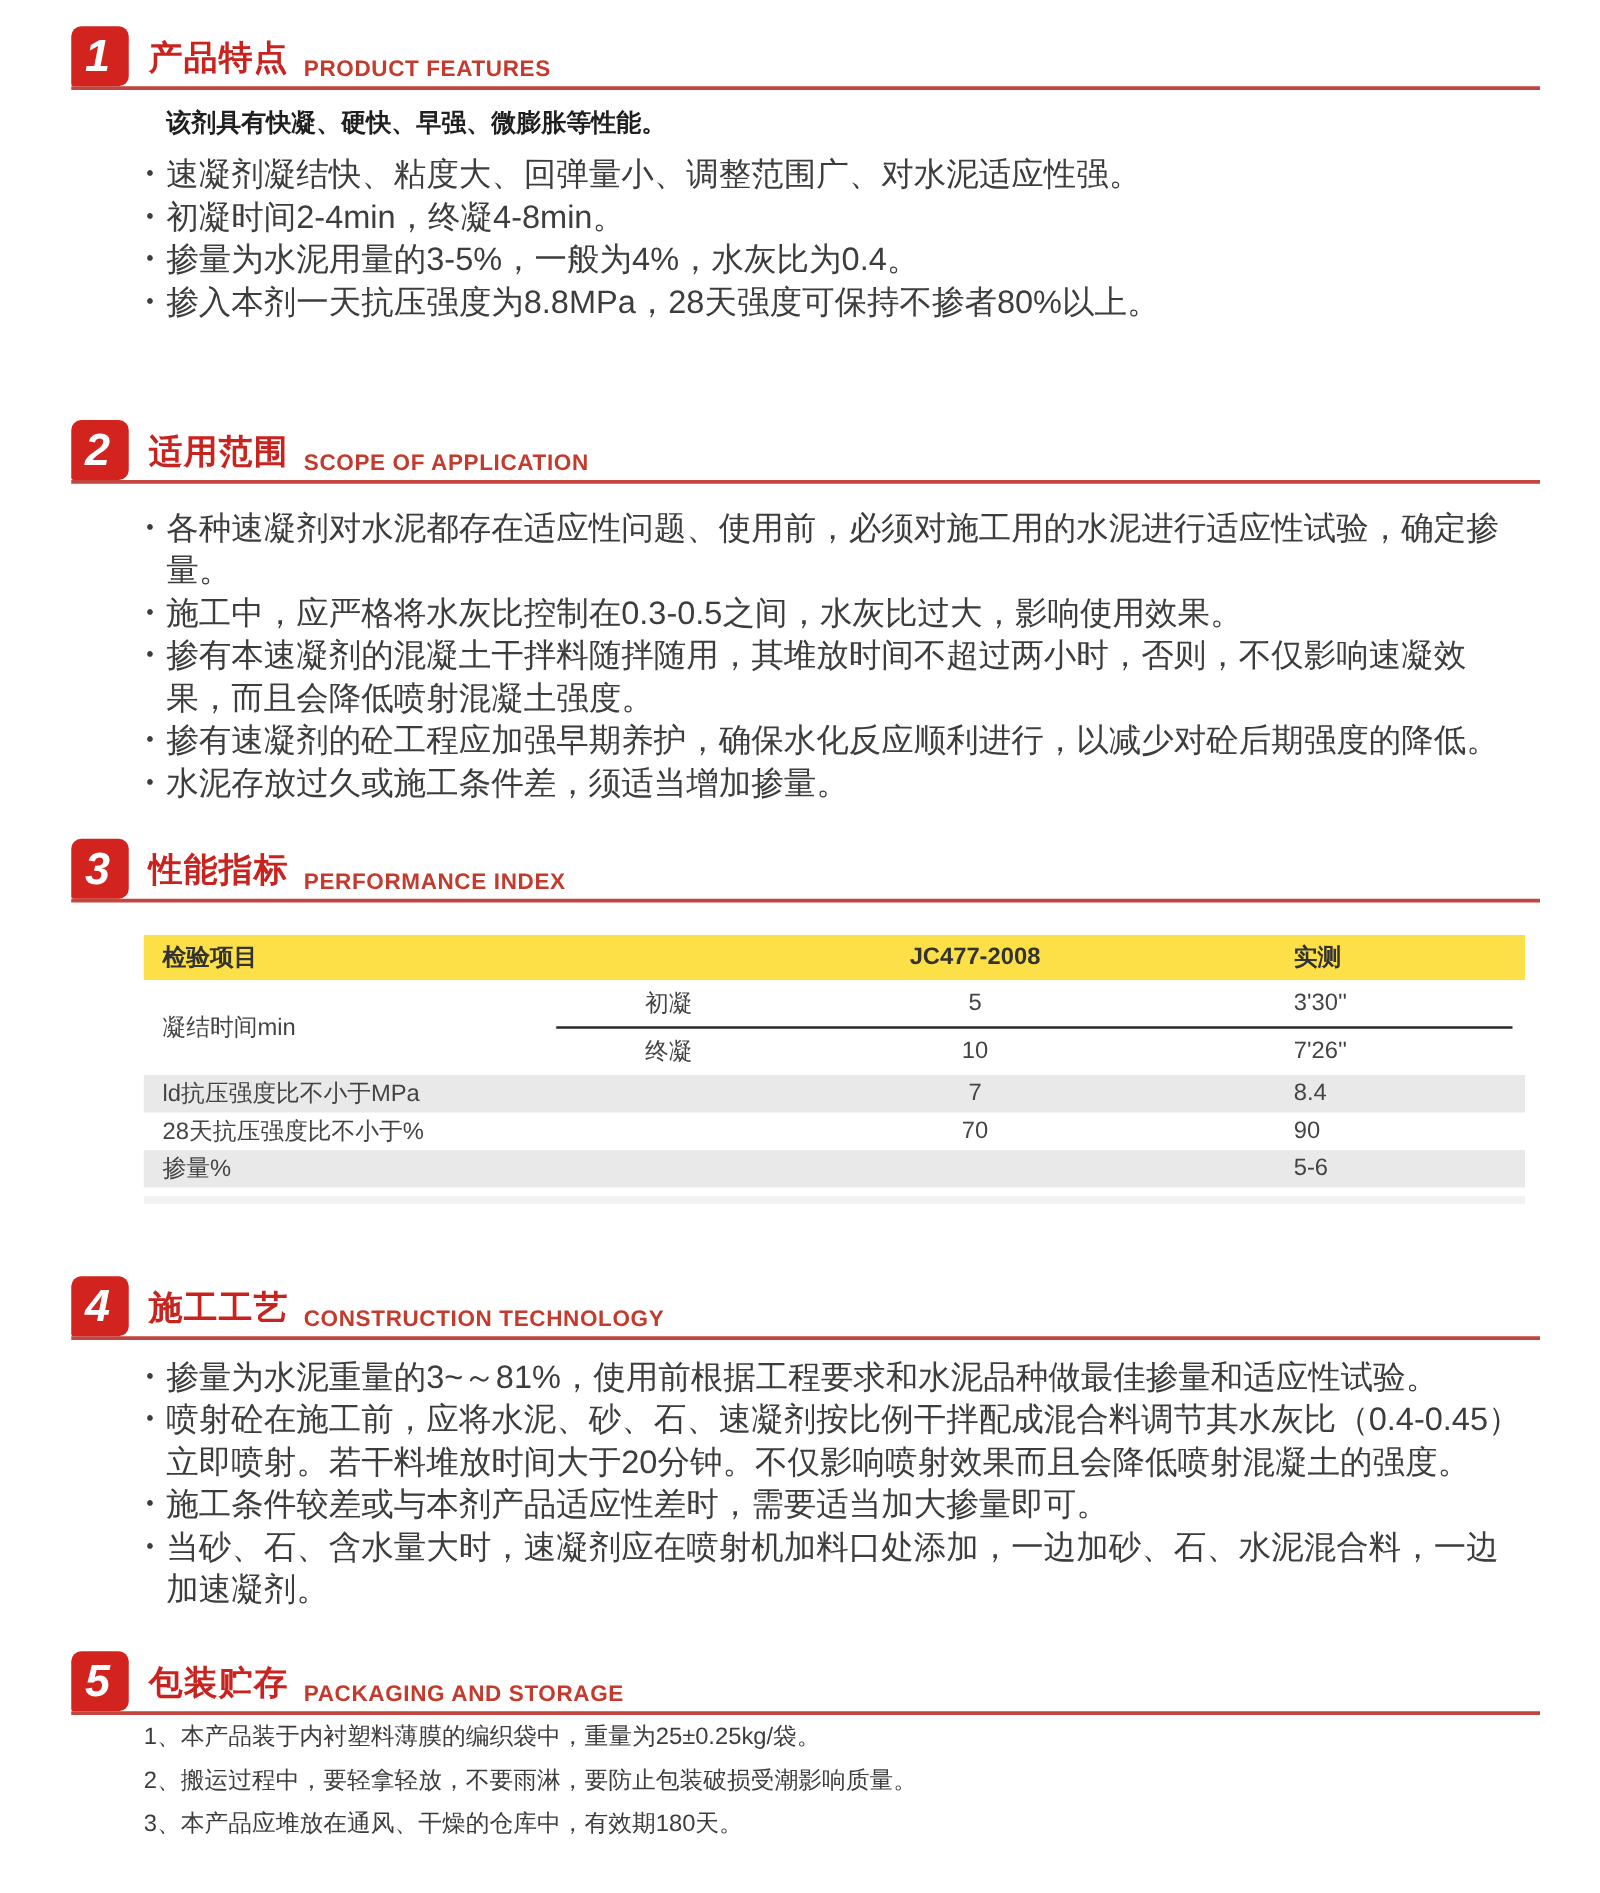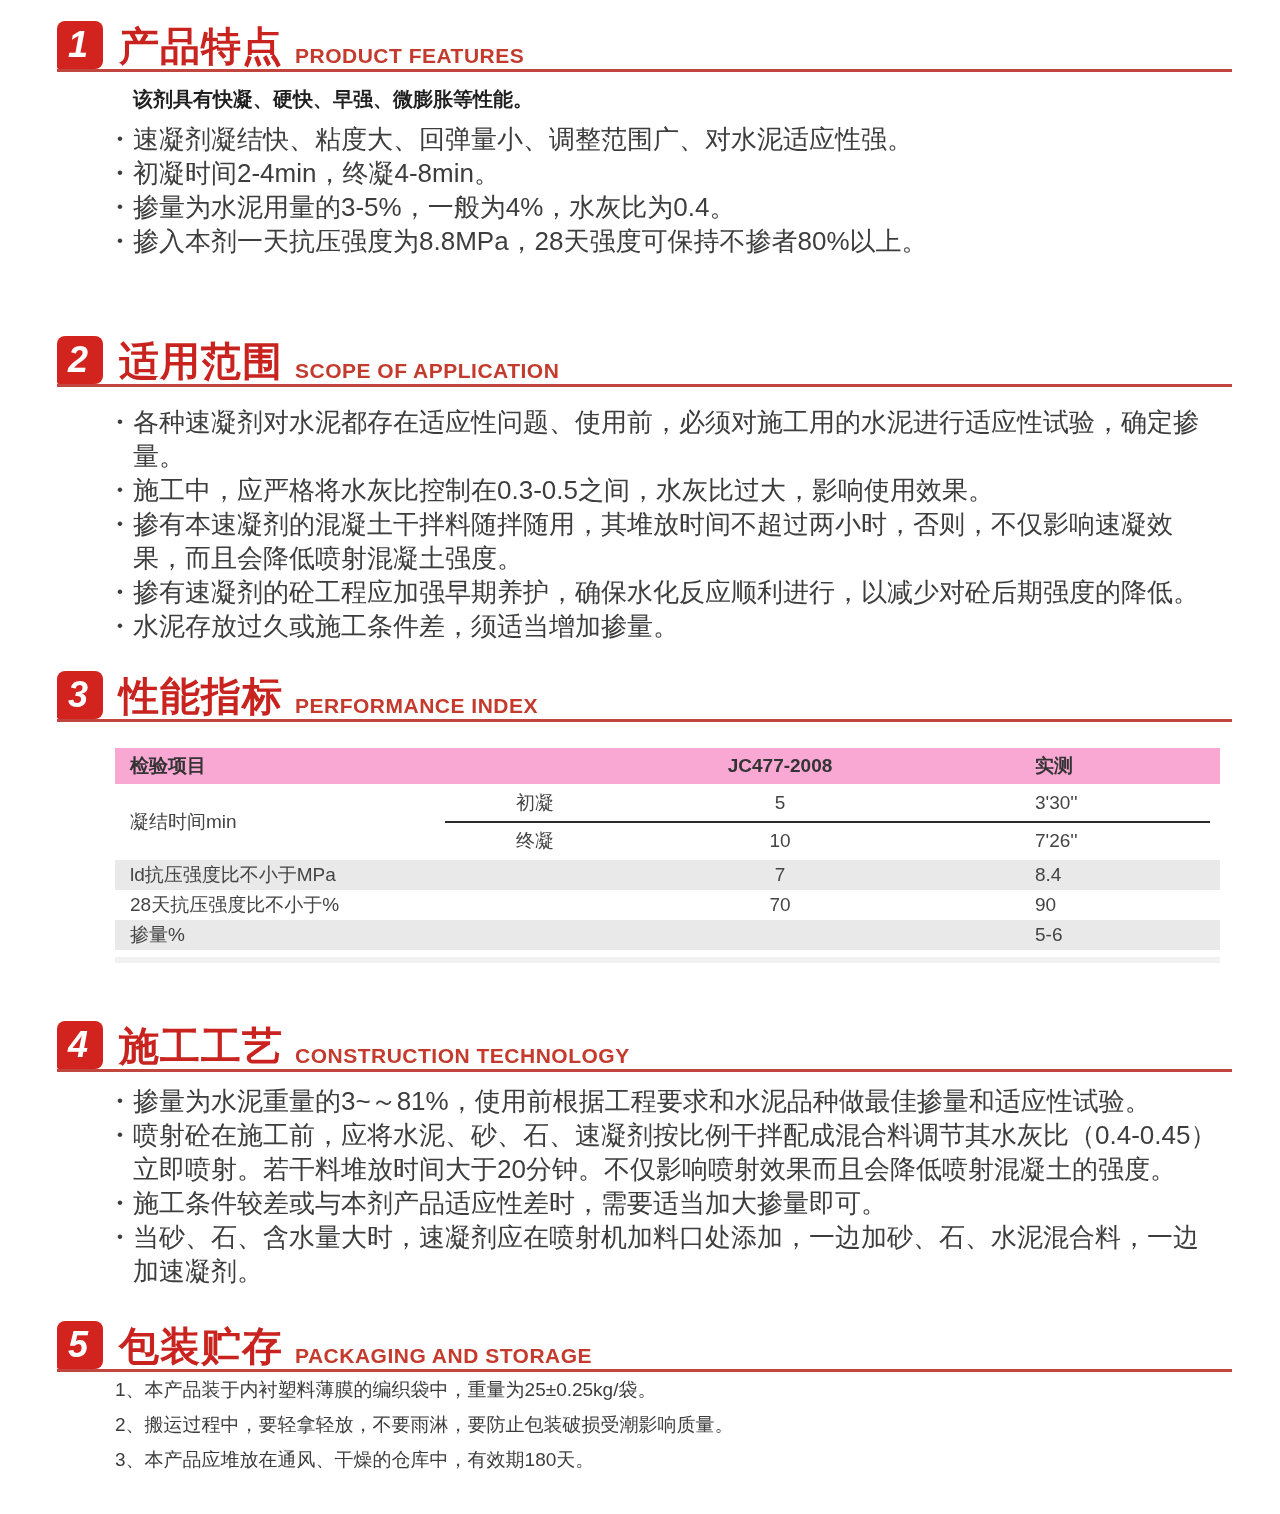--- a/index.html
+++ b/index.html
@@ -20,45 +20,45 @@
   }
   .badge {
     width:46px; height:48px; background:#d2231e;
     border-radius:8px 8px 8px 2px;
     display:flex; align-items:center; justify-content:center;
     color:#ffffff; font-size:36px; font-weight:bold; font-style:italic;
     padding-right:4px;
   }
   .sec-title {
     margin-left:16px; color:#c9231f; font-weight:bold;
-    font-size:40px; line-height:46px; letter-spacing:1px;
+    font-size:27px; line-height:46px; letter-spacing:1px;
   }
   .sec-subtitle {
     margin-left:12px; color:#c43b2e; font-weight:bold;
-    font-size:21px; line-height:17px; padding-bottom:5px; letter-spacing:0.5px;
+    font-size:18px; line-height:17px; padding-bottom:5px; letter-spacing:0.5px;
   }
 
   
   .sec-content { margin-left:115px; width:1105px; }
   .intro { margin:12px 0 2px; padding-left:18px; font-size:20px; line-height:30px; font-weight:bold; color:#1f1f1f; }
   ul.bullets { list-style:none; }
   ul.bullets li {
     position:relative; padding-left:18px;
     font-size:26px; line-height:34px; color:#3d3d3d;
   }
   ul.bullets li::before {
     content:"\2022"; position:absolute; left:2px; top:0;
     font-size:17px; color:#3d3d3d;
   }
   .numbered div { font-size:19px; line-height:35px; color:#3d3d3d; }
 
   
   .ptable { margin-top:26px; width:1105px; font-size:19px; color:#444; }
   .t-row { display:flex; align-items:center; }
-  .t-head { height:36px; background:#f9a8d4; font-weight:bold; color:#333; }
+  .t-head { height:36px; background:#fde047; font-weight:bold; color:#333; }
   .t-plain { height:30px; }
   .t-gray { background:#e9e9e9; }
   .c1 { width:330px; padding-left:15px; }
   .c2 { width:180px; text-align:center; }
   .c3 { width:310px; text-align:center; }
   .c4 { flex:1; padding-left:100px; }
   .t-setting { position:relative; height:76px; }
   .t-setting .c1 { align-self:center; }
   .sub-rows { flex:1; display:flex; flex-direction:column; }
   .sub-row { display:flex; align-items:center; height:38px; }

